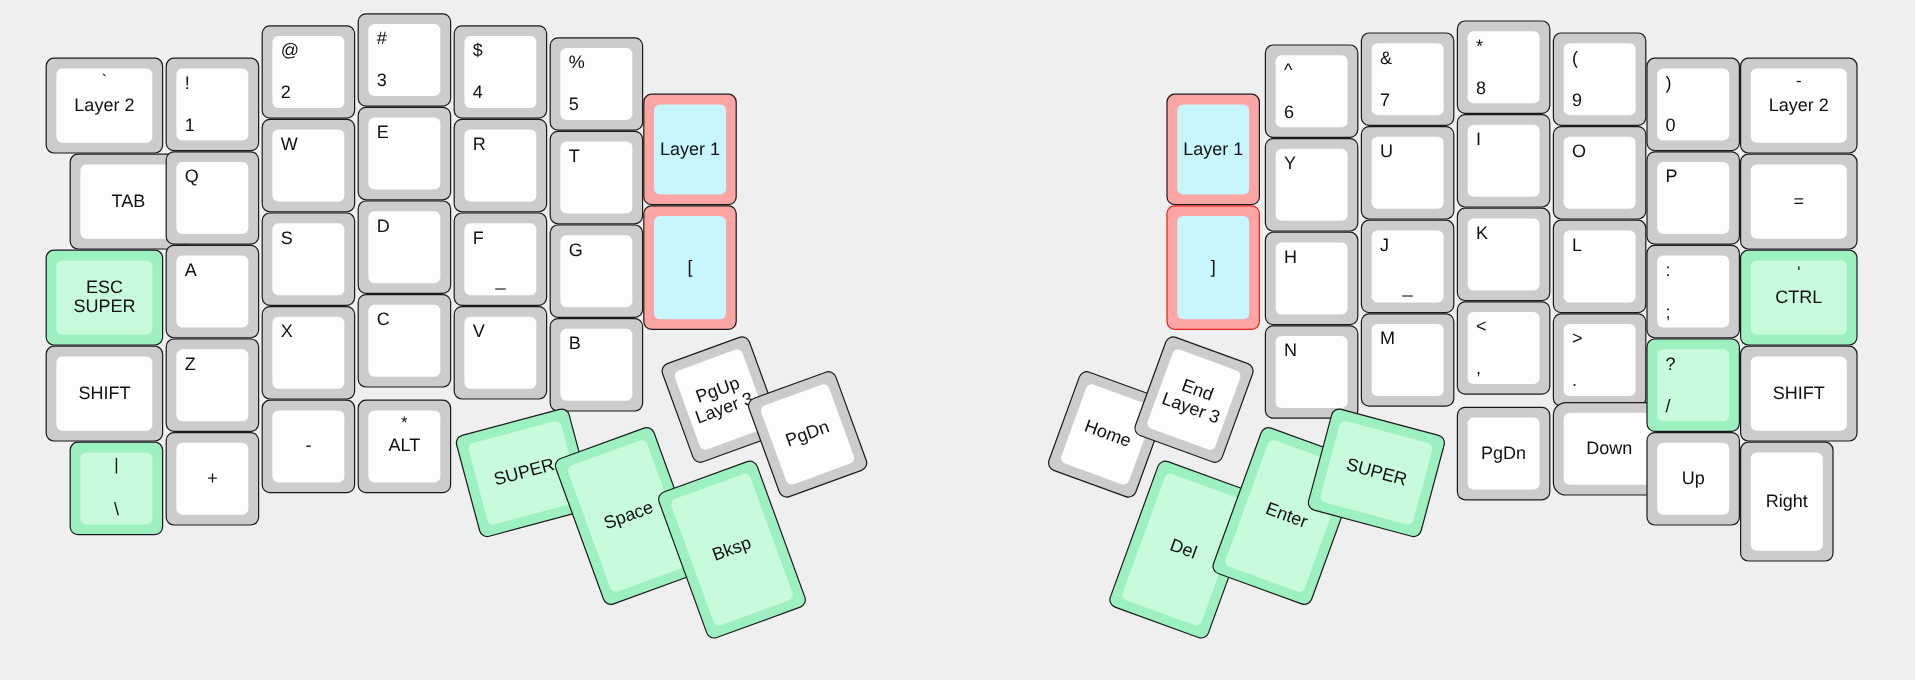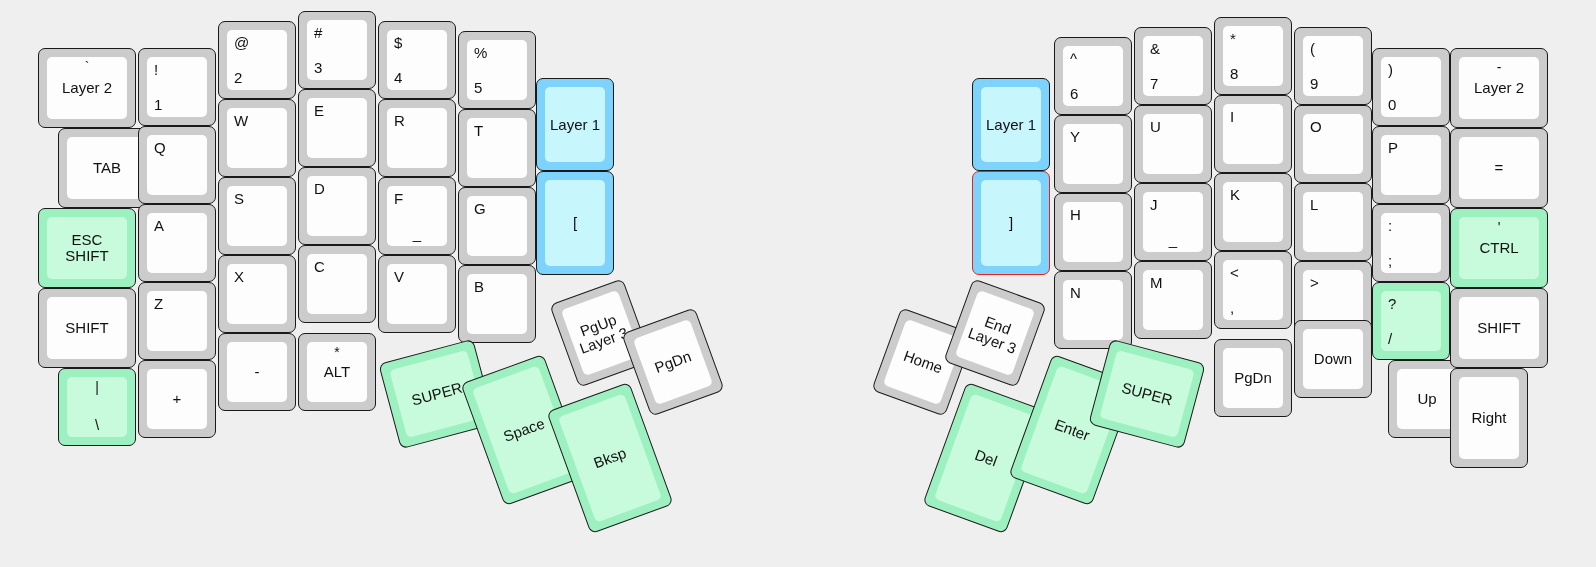--- a/index.html
+++ b/index.html
@@ -26,21 +26,21 @@
     box-sizing:border-box;
     background:#fdfdfd;
     border-radius:5px;
     position:relative;
   }
 
   
   .key.green{background:#9df1c0;}
   .key.green > .cap{background:#c8fadc;}
 
-  .key.blue{background:#7dd3fc;}
+  .key.blue{background:#fca5a5;}
   .key.blue > .cap{background:#c8f6fd;}
 
   .key.sel{border-color:#e8231a;}
 
   
   .lbl{
     position:absolute;
     color:#111;
     font-size:15px;
     line-height:1.05;
@@ -75,21 +75,21 @@
       </div>
     </div>
     <div class="key" style="left: 38px; top: 128px; width: 98px; height: 80px; margin-left: 20px;">
       <div class="cap">
         <span class="lbl c">TAB</span>
       </div>
     </div>
     <div class="key green" style="left: 38px; top: 208px; width: 98px; height: 80px;">
       <div class="cap">
         <span class="lbl c">ESC
-SHIFT</span>
+SUPER</span>
       </div>
     </div>
     <div class="key" style="left: 38px; top: 288px; width: 98px; height: 80px;">
       <div class="cap">
         <span class="lbl c">SHIFT</span>
       </div>
     </div>
     <div class="key green" style="left: 58px; top: 368px; width: 78px; height: 78px;">
       <div class="cap">
         <span class="lbl tc sm">|</span>
@@ -349,21 +349,21 @@
       <div class="cap">
         <span class="lbl tl">L</span>
       </div>
     </div>
     <div class="key" style="left: 1294px; top: 261px; width: 78px; height: 78px;">
       <div class="cap">
         <span class="lbl tl">&gt;</span>
         <span class="lbl bl">.</span>
       </div>
     </div>
-    <div class="key" style="left: 1294px; top: 320px; width: 78px; height: 78px;">
+    <div class="key" style="left: 1294px; top: 335px; width: 94px; height: 78px; border-radius: 11px;">
       <div class="cap">
         <span class="lbl c">Down</span>
       </div>
     </div>
     <div class="key" style="left: 1372px; top: 48px; width: 78px; height: 78px;">
       <div class="cap">
         <span class="lbl tl">)</span>
         <span class="lbl bl">0</span>
       </div>
     </div>
@@ -377,21 +377,21 @@
         <span class="lbl tl">:</span>
         <span class="lbl bl">;</span>
       </div>
     </div>
     <div class="key green" style="left: 1372px; top: 282px; width: 78px; height: 78px;">
       <div class="cap">
         <span class="lbl tl">?</span>
         <span class="lbl bl">/</span>
       </div>
     </div>
-    <div class="key" style="left: 1372px; top: 360px; width: 78px; height: 78px; margin-left: 16px;">
+    <div class="key" style="left: 1372px; top: 360px; width: 78px; height: 78px;">
       <div class="cap">
         <span class="lbl c">Up</span>
       </div>
     </div>
     <div class="key" style="left: 1450px; top: 48px; width: 98px; height: 80px;">
       <div class="cap">
         <span class="lbl tc sm">-</span>
         <span class="lbl c">Layer 2</span>
       </div>
     </div>

